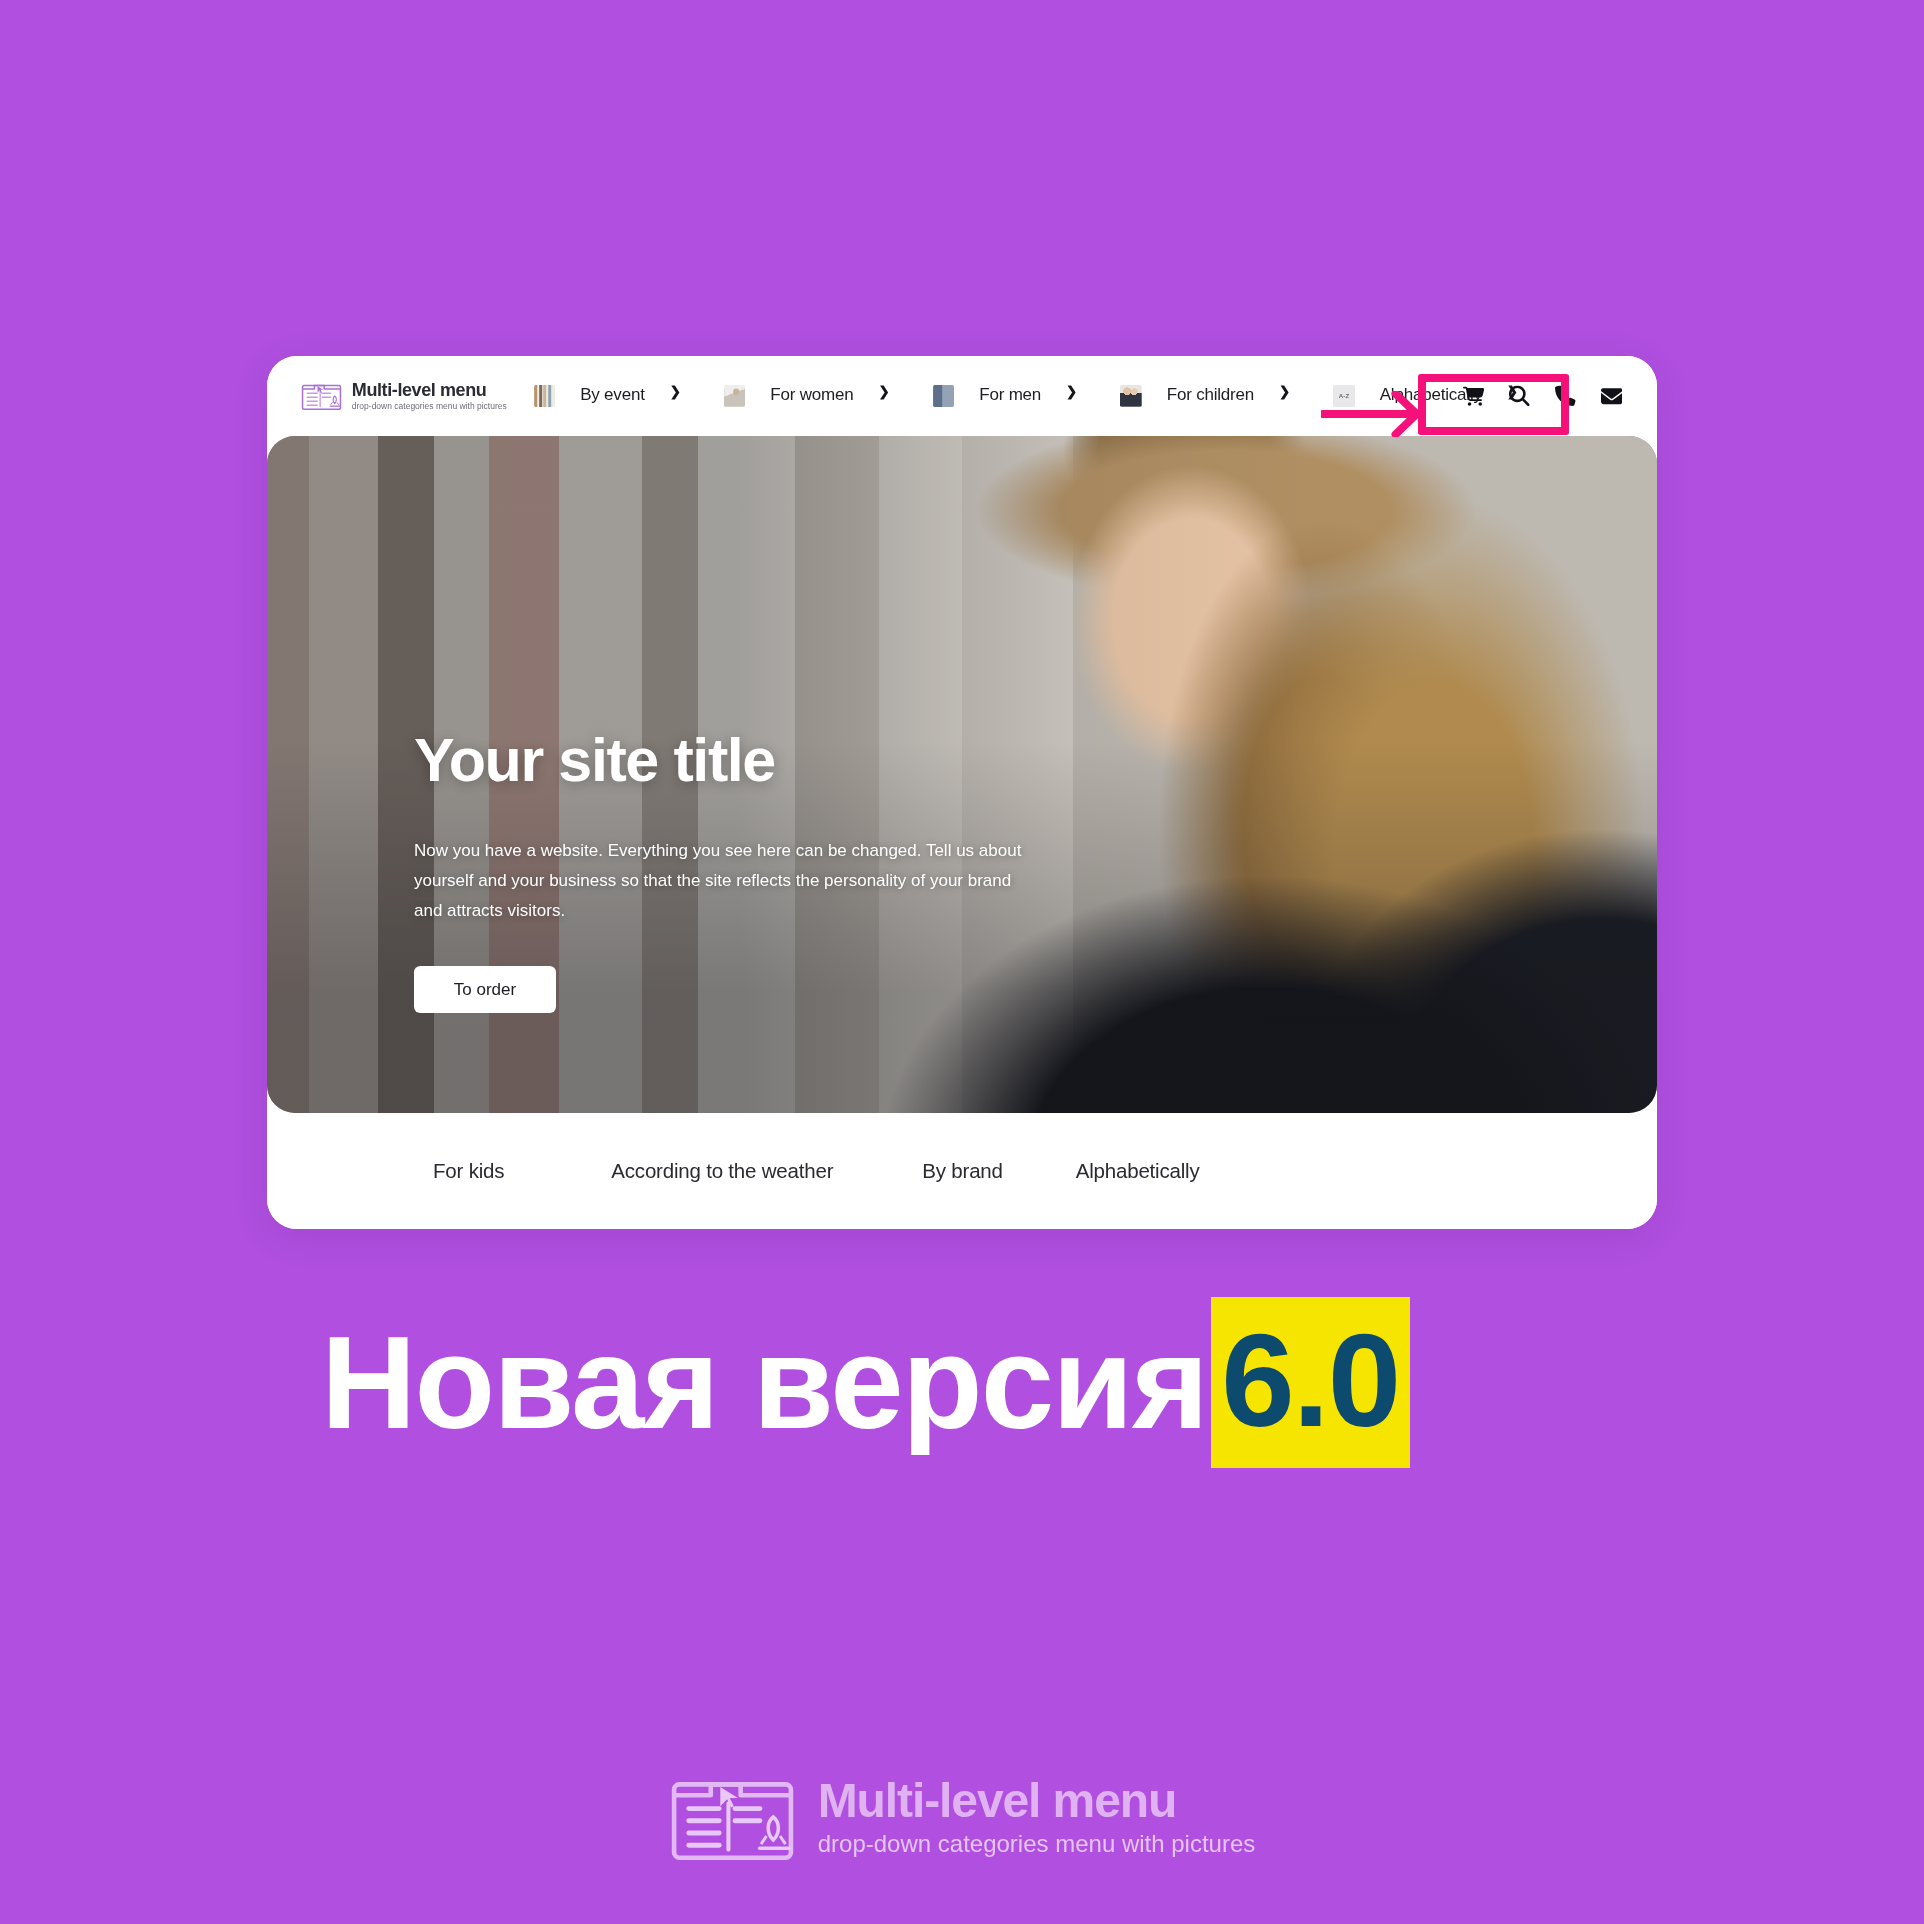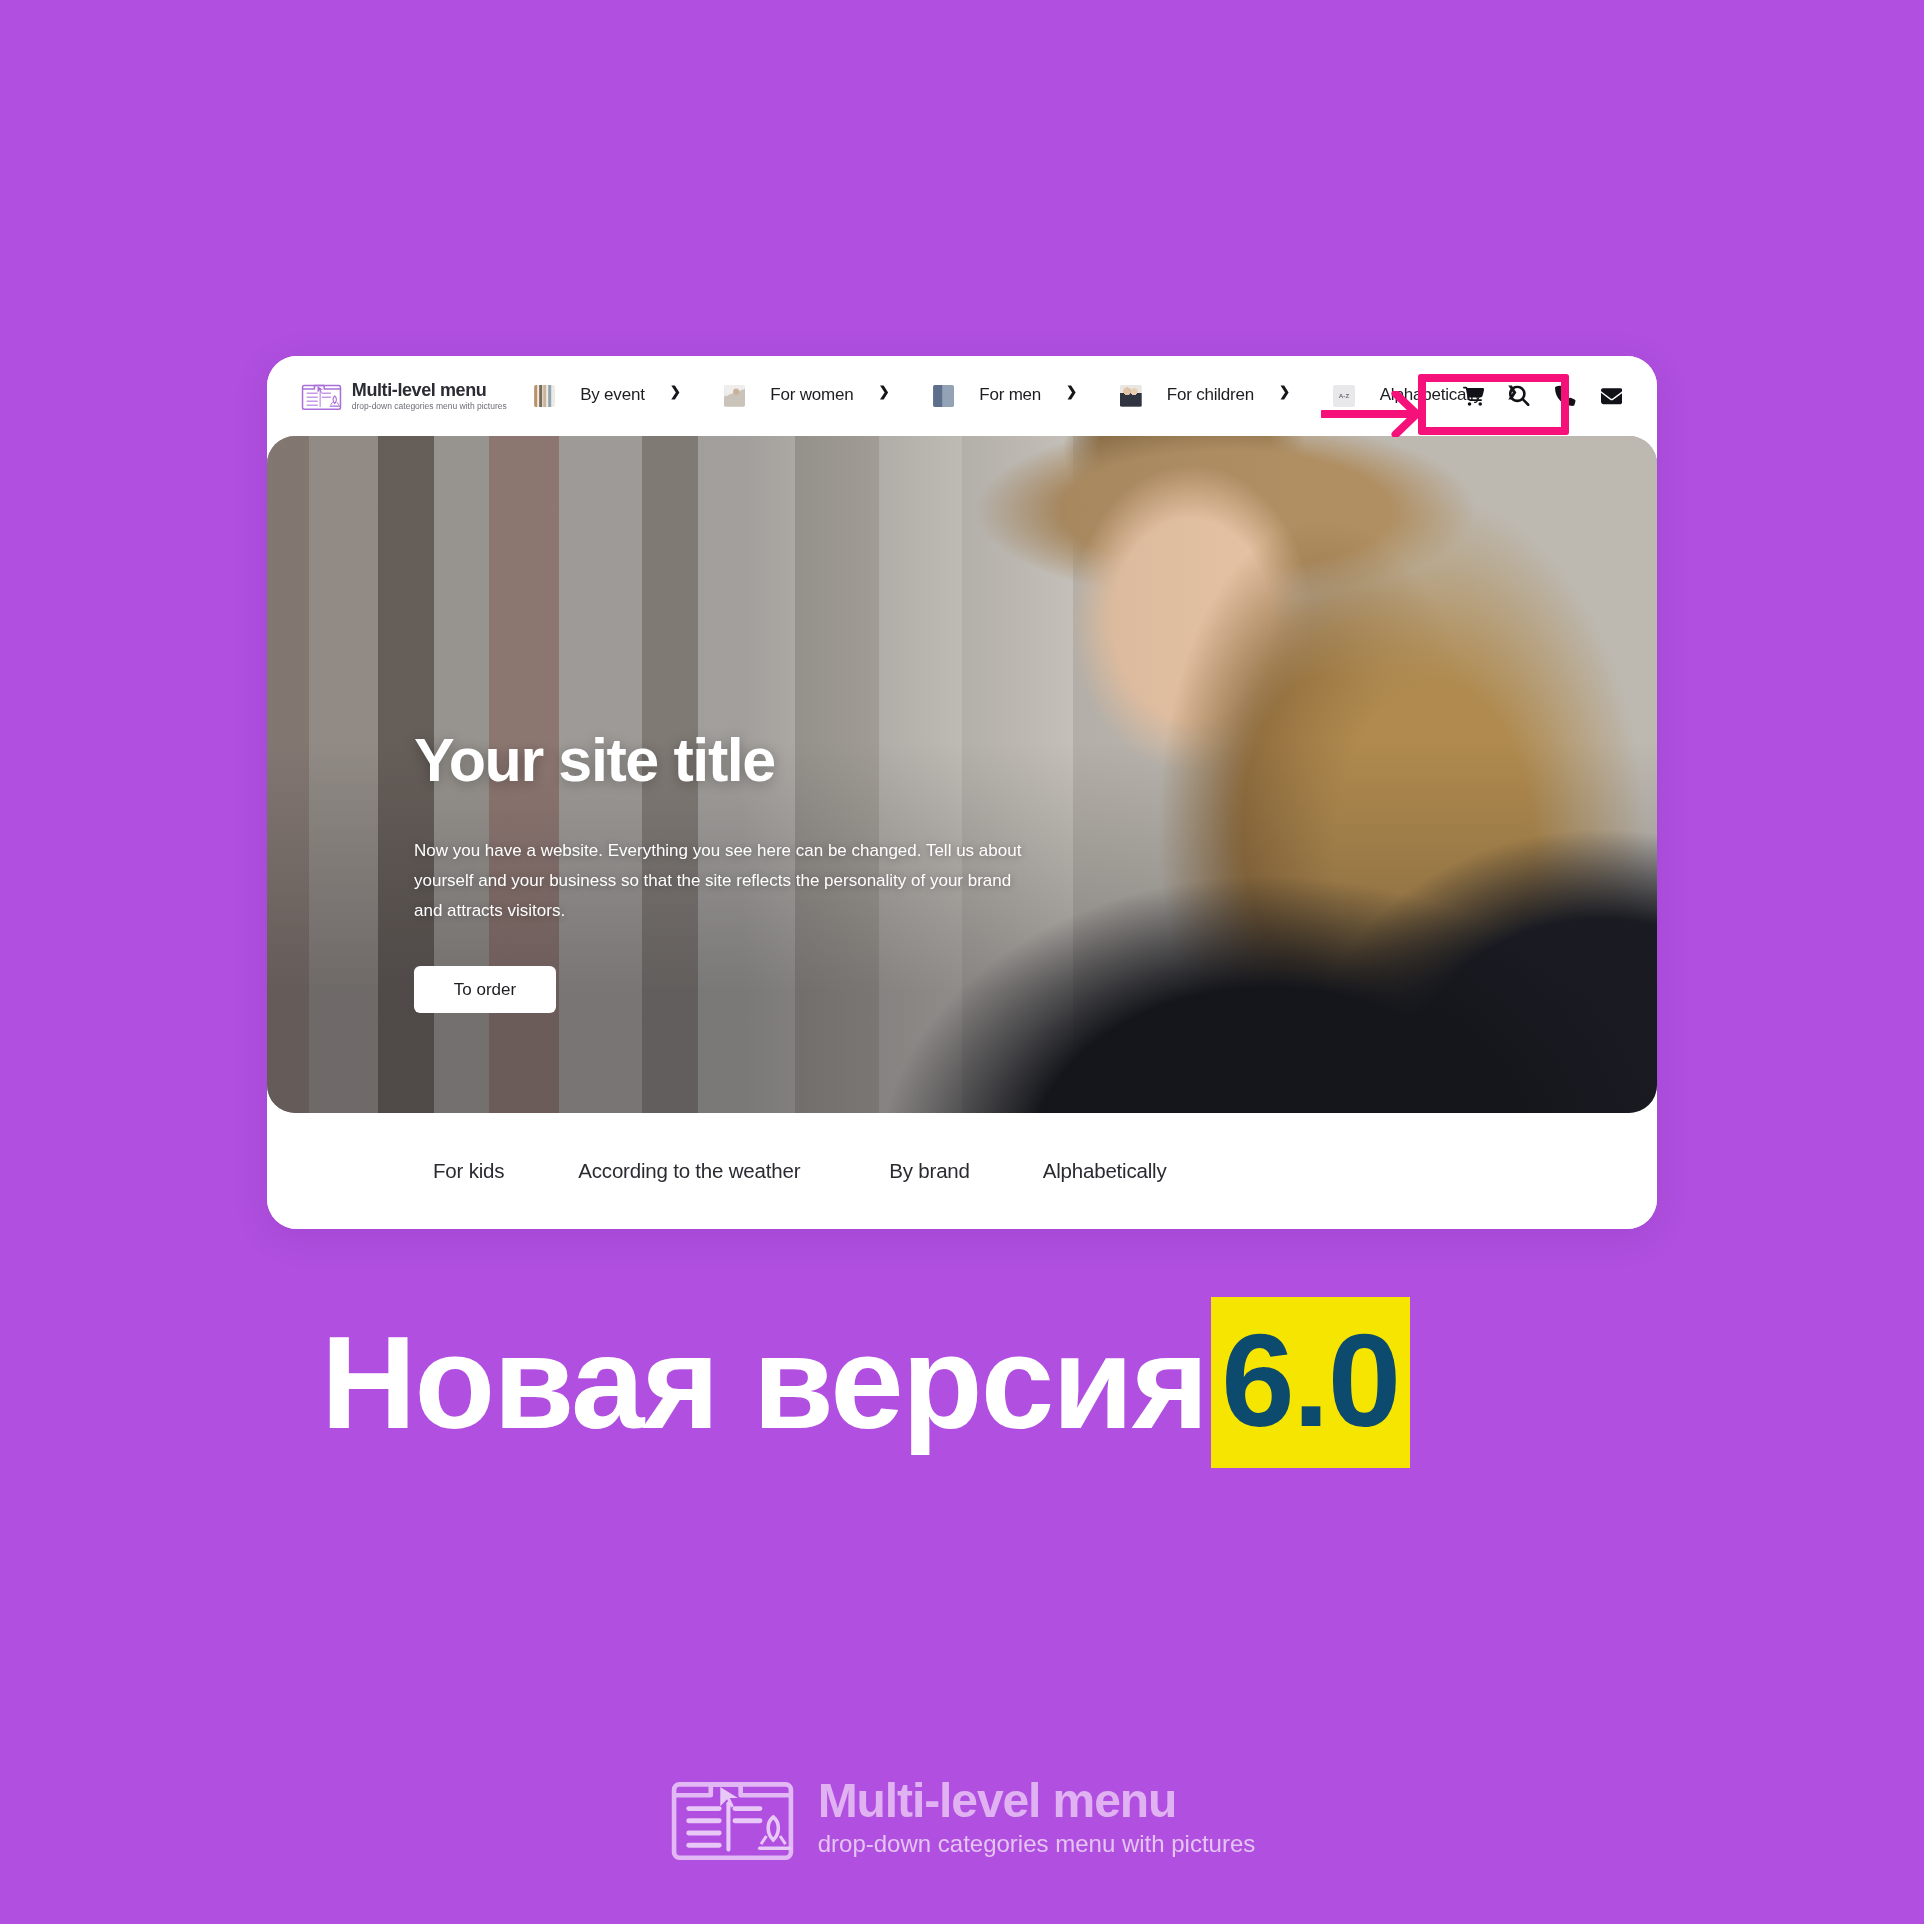--- a/index.html
+++ b/index.html
@@ -194,21 +194,21 @@
     height: 116px;
     background: #ffffff;
     display: flex; align-items: center;
     padding: 0 107px;
   }
   .bottom-item {
     font-size: 20.5px; color: #2a2a31; cursor: pointer;
     white-space: nowrap; letter-spacing: -0.2px;
   }
   .bm-sp1 { margin-left: 59px; }
-  .bm-sp2 { margin-left: 74px; }
+  .bm-sp2 { margin-left: 107px; }
   .bm-sp3 { margin-left: 89px; }
   .bm-sp4 { margin-left: 73px; }
 
   
   #headline {
     position: absolute;
     left: 0; top: 1297px;
     width: 1731px;
     display: flex; align-items: center; justify-content: center;
   }

